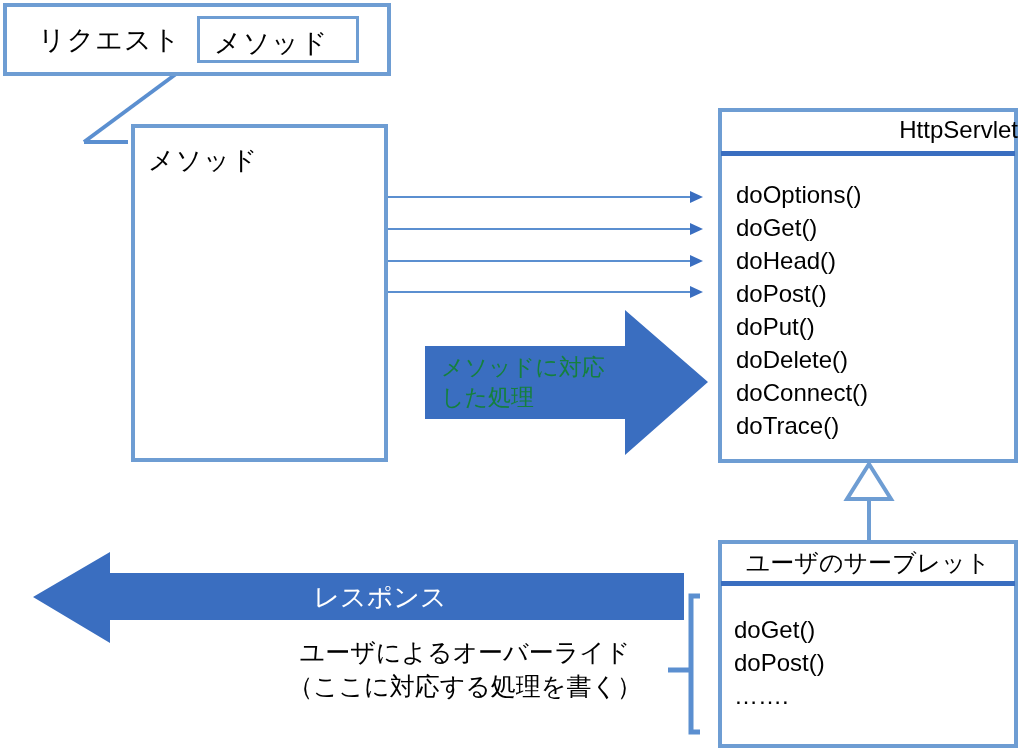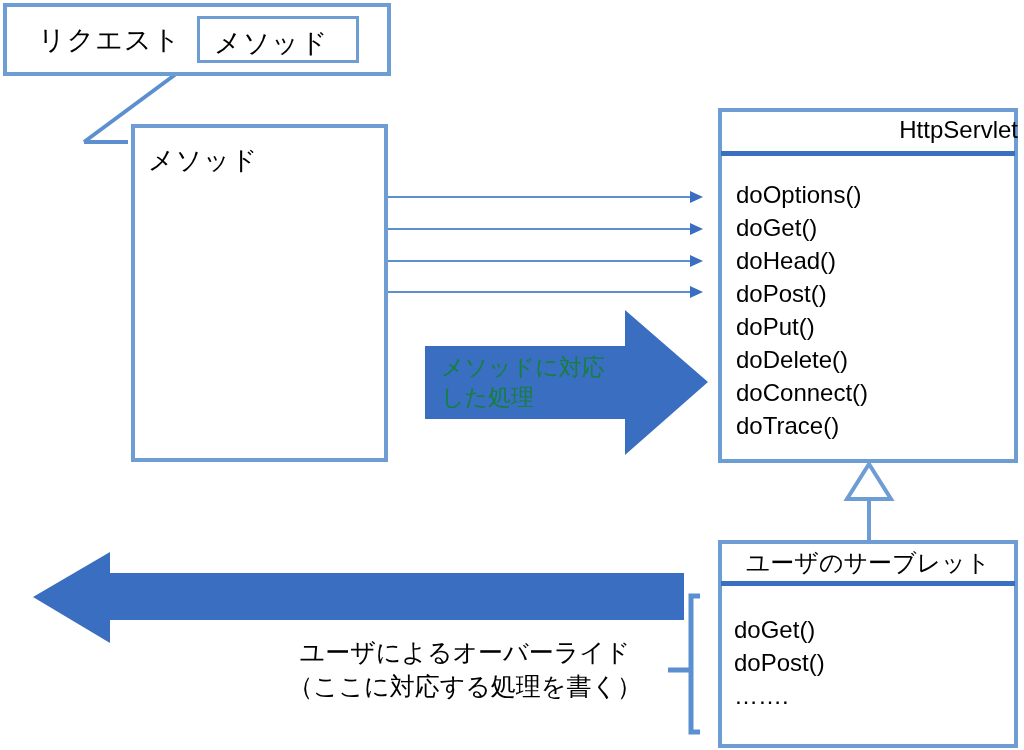--- a/index.html
+++ b/index.html
@@ -239,20 +239,21 @@
     <li>doPost()</li>
     <li>doPut()</li>
     <li>doDelete()</li>
     <li>doConnect()</li>
     <li>doTrace()</li>
   </ul>
 
   <div id="dispatch-arrow-label">メソッドに対応
 した処理</div>
 
+  <div id="response-arrow-label">レスポンス</div>
 
   <div id="override-note">ユーザによるオーバーライド
 （ここに対応する処理を書く）</div>
 
   <div class="box" id="userservlet-box"></div>
   <div id="userservlet-title">ユーザのサーブレット</div>
   <div id="userservlet-divider"></div>
   <ul id="userservlet-methods">
     <li>doGet()</li>
     <li>doPost()</li>

